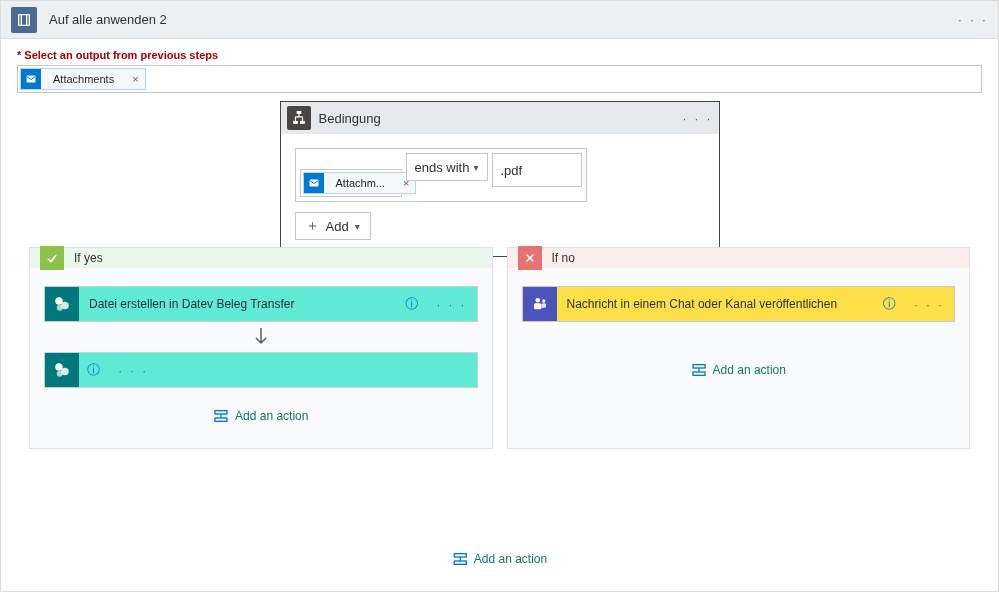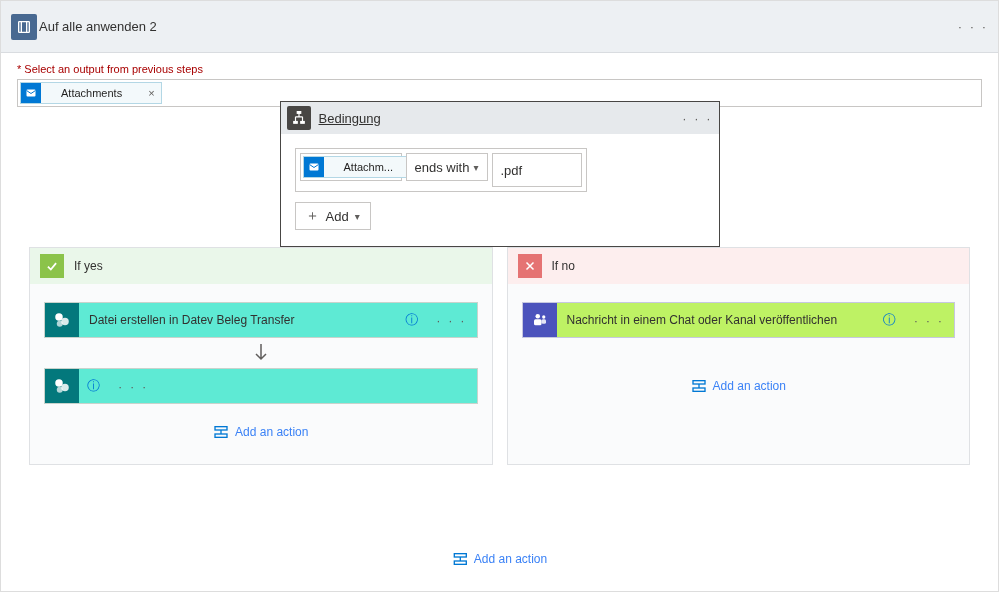--- a/index.html
+++ b/index.html
@@ -12,125 +12,125 @@
   height: 592px;
   border: 1px solid #ddd;
   overflow: hidden;
   position: relative;
 }
 
 
 .loop-header {
   display: flex;
   align-items: center;
-  height: 52px;
+  height: 38px;
   background: #edf0f3;
   border-bottom: 1px solid #d9dce0;
   padding: 0 10px;
-  gap: 2px;
+  gap: 12px;
 }
 .iconbox {
   width: 26px; height: 26px; display:flex; align-items:center; justify-content:center;
   border-radius:2px;
 }
 .iconbox.foreach { background:#486991; color:#fff; }
 .loop-title { flex:1; color:#323130; font-size: 13px; }
 .ellipsis { color:#605e5c; letter-spacing:2px; cursor:pointer; user-select:none; }
 
 
-.select-label { color:#a80000; font-size:11px; margin: 10px 0 4px 16px; }
+.select-label { color:#a80000; font-size:11px; margin: 10px 0 4px 16px; font-weight: bold; }
 .select-label::before { content:"* "; color:#a80000; }
 .select-row {
   margin: 0 16px; border:1px solid #c8c6c4; height: 28px; display:flex; align-items:center;
   padding: 2px;
 }
 .chip {
   display:inline-flex; align-items:center; background:#f3f9fb; border:1px solid #b3d7e5;
   height: 22px; font-size:11px; color:#201f1e;
 }
 .chip .chip-icon {
   width:20px; height:20px; background:#0078d4; display:flex; align-items:center; justify-content:center;
   color:#fff; font-size:10px;
 }
-.chip .chip-text { padding: 0 20px; }
+.chip .chip-text { padding: 0 12px; }
 .chip .chip-x { padding: 0 6px; color:#605e5c; cursor:pointer; }
 
 
 .condition-card {
   position: absolute;
   top: 100px; left: 50%; transform: translateX(-50%);
   width: 440px;
   background:#fff;
   border:1px solid #484644;
 }
 .cond-header {
   background:#e6e9ec; display:flex; align-items:center; height:32px; padding:0 6px; gap:8px;
 }
 .iconbox.cond { background:#484644; color:#fff; width:24px; height:24px; }
-.cond-title { flex:1; font-size:13px;text-decoration:underline; }
+.cond-title { flex:1; font-size:13px; }
 .cond-body { padding: 14px 14px 16px 14px; }
 .cond-row { display:flex; gap:4px; align-items:flex-start; }
 .cond-field {
   height: 28px; border:1px solid #c8c6c4; display:flex; align-items:center; background:#fff;
 }
-.cond-field.val1 { width: 102px; padding:2px; }
+.cond-field.val1 { width: 102px; padding:2px;margin-top:16px; }
 .cond-field.op { width: 82px; padding:0 8px; justify-content:space-between; cursor:pointer; }
 .cond-field.val2 { width: 90px; padding:16px 8px; }
 .cond-wrap-outer { padding-left: 0px; }
 .cond-row-wrap { border:1px solid #c8c6c4; padding: 4px; width: fit-content; }
 .add-btn {
   border:1px solid #c8c6c4; height:28px; display:inline-flex; align-items:center; gap:6px;
   padding:0 10px; margin-top:10px; background:#fff; cursor:pointer;
 }
 .chev { font-size:10px; color:#605e5c; }
 .plus { font-size:14px; color:#605e5c; }
 
 
 .branches {
   position:absolute; top: 246px; left:0; right:0; padding: 0 28px;
   display:flex; gap:14px;
 }
 .branch {
   flex:1; border:1px solid #dfe1e4; background:#fafbfc;
 }
 .branch-header {
-  display:flex; align-items:center; gap:10px; height:36px; padding:0 10px; font-size:12px;
+  display:flex; align-items:center; gap:10px; height:20px; padding:0 10px; font-size:12px;
 }
 .branch.yes .branch-header { background:#eaf7ea; }
 .branch.no .branch-header { background:#fdeeee; }
 .sq {
   width:24px; height:24px; display:flex; align-items:center; justify-content:center; color:#fff;
 }
 .sq.ok { background:#8BC34A; }
 .sq.fail { background:#e57373; }
 .branch-body { padding: 18px 14px 24px; min-height: 160px; }
 
 
 .action-card {
   border:1px solid #c8d3cc; display:flex; align-items:center; height:36px;
   background: #5eead4;
 }
-.action-card.teams { background:#bef264; border-color:#c6c8e0; }
+.action-card.teams { background:#fde047; border-color:#c6c8e0; }
 .action-card .aicon {
   width:34px; height:34px; display:flex; align-items:center; justify-content:center; color:#fff;
   flex-shrink:0;
 }
 .aicon.sp { background:#03787c; }
 .aicon.tm { background:#4b53bc; }
 .action-title { flex:1; padding-left:10px; font-size:12px; }
 .help { color:#0078d4; font-size:13px; padding:0 8px; cursor:pointer; }
 .action-card .ellipsis { padding:0 10px; }
 
 .arrow-down {
   display:flex; justify-content:center; align-items:center; height:26px; margin:2px 0;
 }
 .arrow-down svg { display:block; }
 
 .add-action-link {
-  display:flex; align-items:center; justify-content:center; gap:6px; color:#3b82f6;
+  display:flex; align-items:center; justify-content:center; gap:6px; color:#0f766e;
   font-size:12px; cursor:pointer; margin-top: 20px;
 }
 .add-action-link .aaicon {
   width:16px;height:16px; display:flex;align-items:center;justify-content:center;
 }
 
 
 .bottom-add {
   position:absolute; bottom: 24px; left:50%; transform:translateX(-50%);
 }

